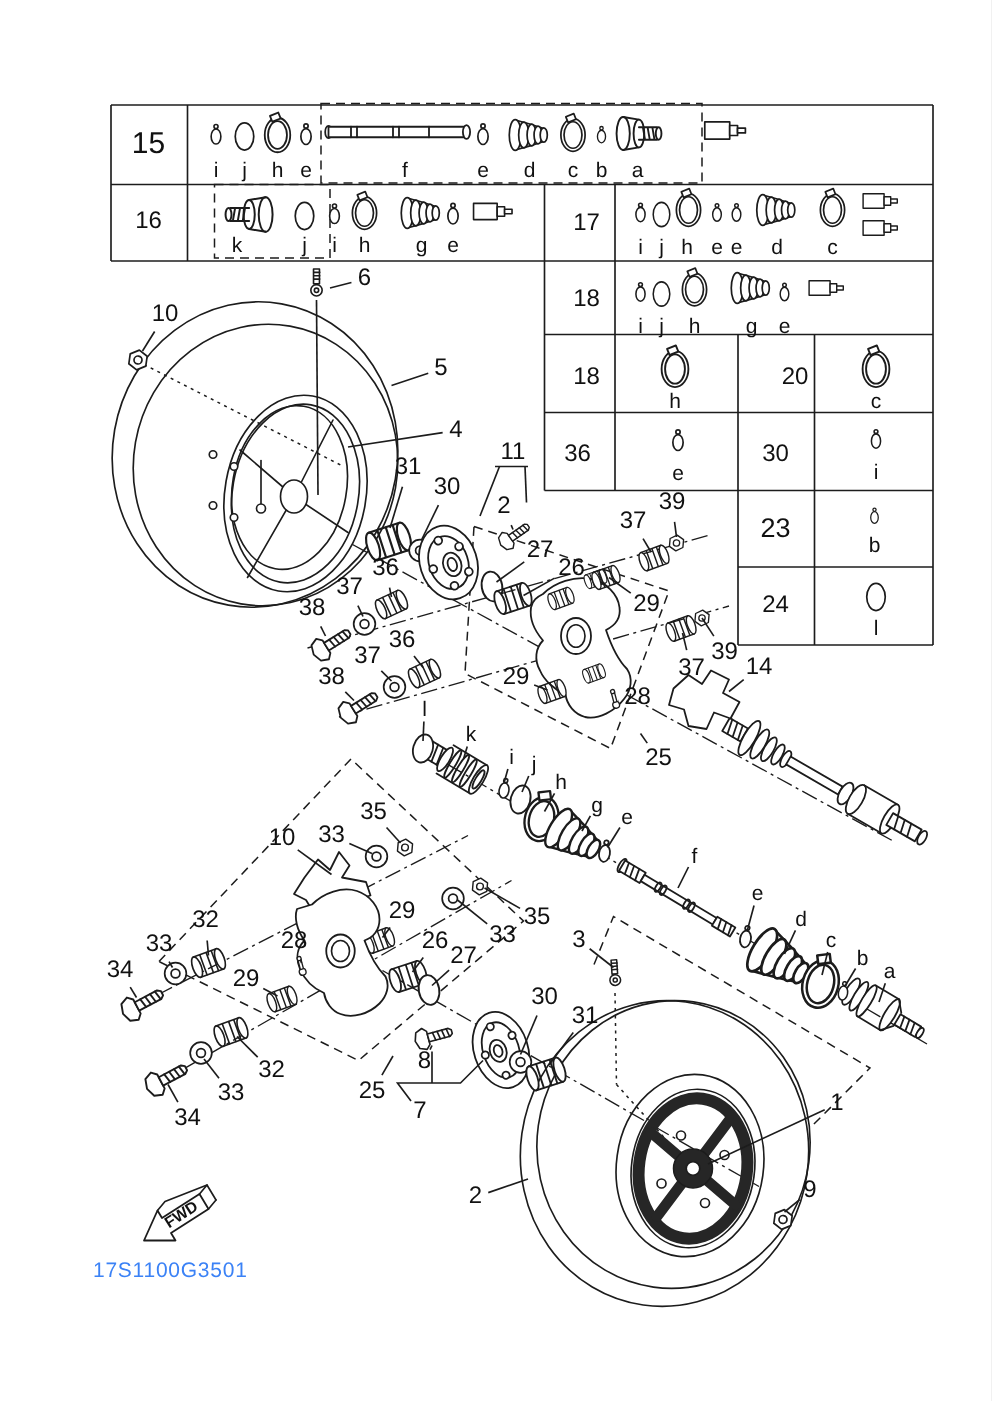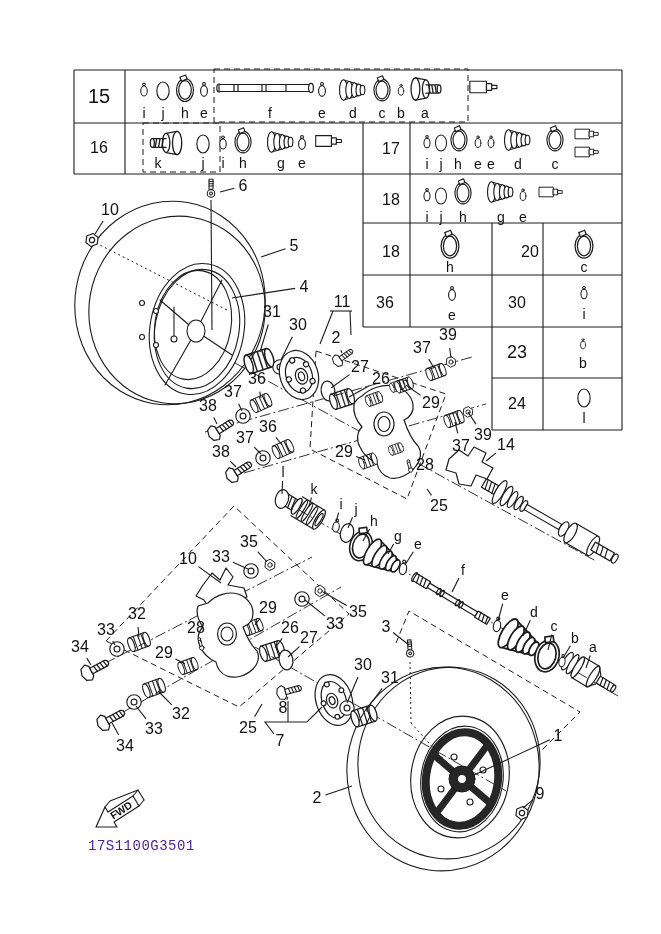--- a/index.html
+++ b/index.html
@@ -9,21 +9,21 @@
   svg .ln{stroke:#1c1c1c;stroke-width:1.1;fill:none;}
   svg .p{stroke:#1c1c1c;stroke-width:1.2;fill:#ffffff;stroke-linejoin:round;stroke-linecap:round;}
   svg .pn{stroke:#1c1c1c;stroke-width:1.1;fill:none;stroke-linejoin:round;stroke-linecap:round;}
   svg .dark{fill:#262626;stroke:#1c1c1c;stroke-width:1;}
   svg .dash{stroke:#1c1c1c;stroke-width:1;fill:none;stroke-dasharray:6 4;}
   svg .dashdot{stroke:#1c1c1c;stroke-width:0.9;fill:none;stroke-dasharray:11 3 2 3;}
   svg .dot{stroke:#1c1c1c;stroke-width:1;fill:none;stroke-dasharray:2 3;}
   svg .grid{stroke:#1c1c1c;stroke-width:1.1;}
   #label-layer{position:absolute;left:0;top:0;width:100%;height:100%;pointer-events:none;}
   .lbl{position:absolute;transform:translate(-50%,-50%);color:#111;line-height:1;white-space:nowrap;}
-  .code-label{position:absolute;left:88px;top:838px;font-size:14px;color:#4c1d95;letter-spacing:0.5px;font-family:Liberation Mono, monospace;}
+  .code-label{position:absolute;left:62px;top:838px;font-size:14px;color:#3b82f6;letter-spacing:0.5px;}
   .fwd-label{position:absolute;left:121px;top:810px;transform:translate(-50%,-50%) rotate(-33deg);
              font-size:10.5px;font-weight:bold;color:#111;}
 </style>
 </head>
 <body>
 
 <div class="stage">
 
 <svg width="661" height="934" viewBox="0 0 661 934">
   <defs>

